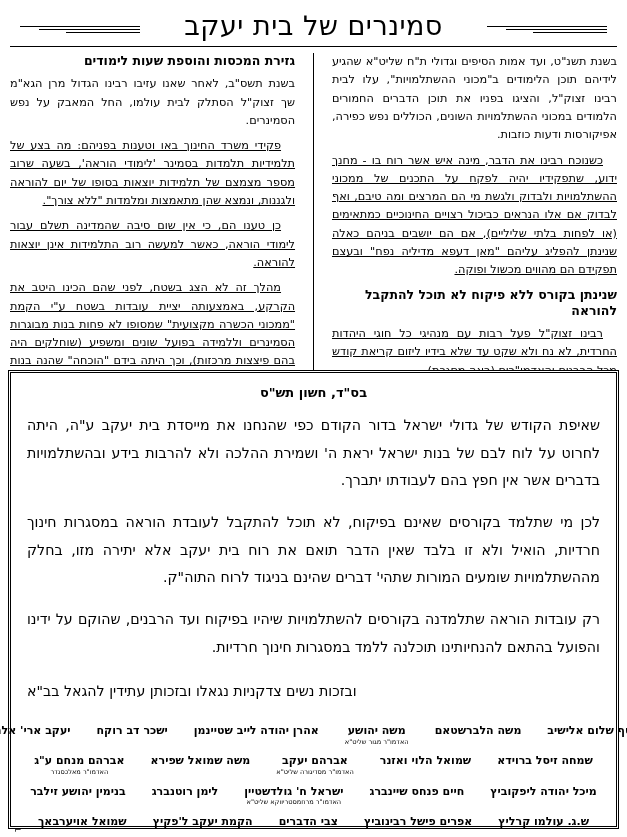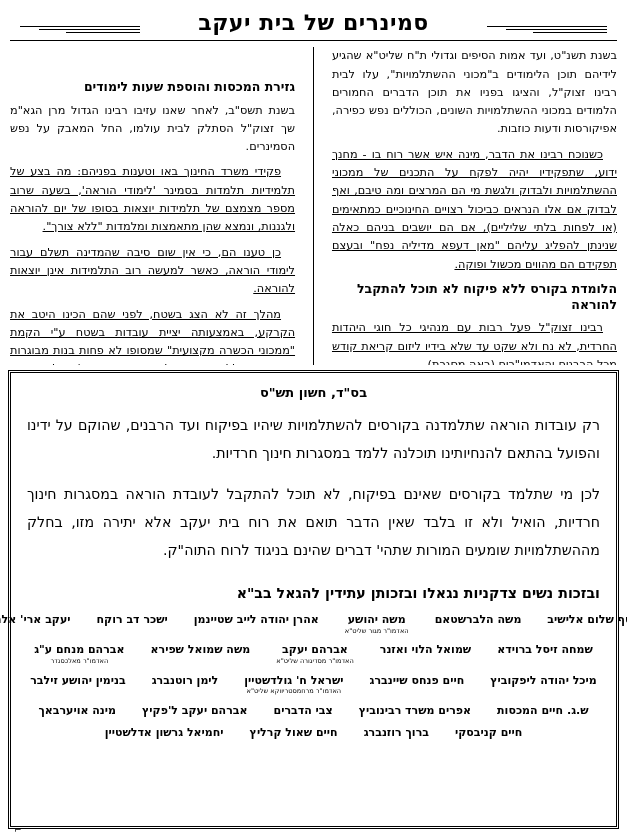--- a/index.html
+++ b/index.html
@@ -13,22 +13,22 @@
   }
   .page{position:relative;width:627px;height:837px;box-sizing:border-box;padding:6px 10px 0 10px;}
 
   
   .masthead{
     position:relative;
     text-align:center;
     padding:4px 0 2px 0;
   }
   .masthead .title{
-    font-size:22px;
-    font-weight:bold;
+    font-size:27px;
+    font-weight:normal;
     letter-spacing:0.5px;
     line-height:1.15;
     display:inline-block;
     padding:0 14px;
   }
   .wing{
     position:absolute;top:18px;width:120px;height:12px;
   }
   .wing.left{left:10px;}
   .wing.right{right:10px;}
@@ -47,21 +47,21 @@
 
   
   .columns{
     display:flex;
     flex-direction:row;
     gap:16px;
     height:318px;
     overflow:hidden;
   }
   .col{width:50%;box-sizing:border-box;}
-  .col.left{border-right:none;margin-top:32px;}
+  .col.left{border-right:none;}
   .divider{
     width:1px;background:#000;align-self:stretch;margin:0 2px;
   }
   h2.sub{
     font-size:12.5px;
     font-weight:bold;
     margin:0 0 6px 0;
     line-height:1.3;
   }
   p.body{
@@ -91,24 +91,23 @@
     margin:2px 0 12px 0;
   }
   .pcl{
     font-size:14.2px;
     line-height:1.95;
     margin:0 0 14px 0;
     text-align:justify;
     text-justify:inter-word;
   }
   .pcl.last{
-    text-align:right;
+    text-align:left;
     margin-top:16px;
-    margin-bottom:6px;
-    font-weight:bold;
+    margin-bottom:20px;
   }
 
   
   .sigs{margin-top:6px;}
   .sigrow{
     display:flex;
     flex-direction:row;
     justify-content:center;
     align-items:flex-start;
     gap:26px;
@@ -155,41 +154,42 @@
     </div>
     <div class="title">סמינרים של בית יעקב</div>
   </div>
   <hr class="rule">
 
   <div class="columns">
 
     <div class="col right">
       <p class="body">בשנת תשנ"ט, ועד אמות הסיפים וגדולי ת"ח שליט"א שהגיע לידיהם תוכן הלימודים ב"מכוני ההשתלמויות", עלו לבית רבינו זצוק"ל, והציגו בפניו את תוכן הדברים החמורים הלמודים במכוני ההשתלמויות השונים, הכוללים נפש כפירה, אפיקורסות ודעות כוזבות.</p>
       <p class="body indent">כשנוכח רבינו את הדבר, מינה איש אשר רוח בו - מחנך ידוע, שתפקידיו יהיה לפקח על התכנים של ממכוני ההשתלמויות ולבדוק ולגשת מי הם המרצים ומה טיבם, ואף לבדוק אם אלו הנראים כביכול רצויים החינוכיים כמתאימים (או לפחות בלתי שליליים), אם הם יושבים בניהם כאלה שנינתן להפליג עליהם "מאן דעפא מדיליה נפח" ובעצם תפקידם הם מהווים מכשול ופוקה.</p>
-      <h2 class="sub">הלומדת בקורס ללא פיקוח לא תוכל להתקבל להוראה</h2>
+      <h2 class="sub">שנינתן בקורס ללא פיקוח לא תוכל להתקבל להוראה</h2>
       <p class="body indent">רבינו זצוק"ל פעל רבות עם מנהיגי כל חוגי היהדות החרדית, לא נח ולא שקט עד שלא בידיו ליזום קריאת קודש מכל הרבנים והאדמו"רים (ראה מסגרת).</p>
     </div>
 
     <div class="divider"></div>
 
     <div class="col left">
       <h2 class="sub">גזירת המכסות והוספת שעות לימודים</h2>
       <p class="body">בשנת תשס"ב, לאחר שאנו עזיבו רבינו הגדול מרן הגא"מ שך זצוק"ל הסתלק לבית עולמו, החל המאבק על נפש הסמינרים.</p>
       <p class="body indent">פקידי משרד החינוך באו וטענות בפניהם: מה בצע של תלמידיות תלמדות בסמינר 'לימודי הוראה', בשעה שרוב מספר מצמצם של תלמידות יוצאות בסופו של יום להוראה ולגננות, ונמצא שהן מתאמצות ומלמדות "ללא צורך".</p>
       <p class="body indent">כן טענו הם, כי אין שום סיבה שהמדינה תשלם עבור לימודי הוראה, כאשר למעשה רוב התלמידות אינן יוצאות להוראה.</p>
       <p class="body indent">מהלך זה לא הצג בשטח, לפני שהם הכינו היטב את הקרקע, באמצעותה יציית עובדות בשטח ע"י הקמת "ממכוני הכשרה מקצועית" שמסופו לא פחות בנות מבוגרות הסמינרים וללמידה בפועל שונים ומשפיע (שוחלקים היה בהם פיצצות מרכזות), וכך היתה בידם "הוכחה" שהנה בנות ישראל החרדיות יוכלות אף הן לצאת למרחב, ואין הן חושבות לאזהרת "כל כבודה בת מלך פנימה" כפי שהיו בנות אמונות על כך, והיה אבני יסוד בעצם ישנם.</p>
 
     </div>
   </div>
 
   <div class="frame">
     <div class="bsd">בס"ד, חשון תש"ס</div>
 
+    <p class="pcl">שאיפת הקודש של גדולי ישראל בדור הקודם כפי שהנחנו את מייסדת בית יעקב ע"ה, היתה לחרוט על לוח לבם של בנות ישראל יראת ה' ושמירת ההלכה ולא להרבות בידע ובהשתלמויות בדברים אשר אין חפץ בהם לעבודתו יתברך.</p>
+    <p class="pcl">לכן מי שתלמד בקורסים שאינם בפיקוח, לא תוכל להתקבל לעובדת הוראה במסגרות חינוך חרדיות, הואיל ולא זו בלבד שאין הדבר תואם את רוח בית יעקב אלא יתירה מזו, בחלק מההשתלמויות שומעים המורות שתהי' דברים שהינם בניגוד לרוח התוה"ק.</p>
     <p class="pcl">רק עובדות הוראה שתלמדנה בקורסים להשתלמויות שיהיו בפיקוח ועד הרבנים, שהוקם על ידינו והפועל בהתאם להנחיותינו תוכלנה ללמד במסגרות חינוך חרדיות.</p>
-    <p class="pcl">לכן מי שתלמד בקורסים שאינם בפיקוח, לא תוכל להתקבל לעובדת הוראה במסגרות חינוך חרדיות, הואיל ולא זו בלבד שאין הדבר תואם את רוח בית יעקב אלא יתירה מזו, בחלק מההשתלמויות שומעים המורות שתהי' דברים שהינם בניגוד לרוח התוה"ק.</p>
     <p class="pcl last">ובזכות נשים צדקניות נגאלו ובזכותן עתידין להגאל בב"א</p>
 
     <div class="sigs">
 
       <div class="sigrow">
         <span class="sig">
             <span class="nm">יוסף שלום אלישיב</span>
             <span class="ttl"></span>
           </span>
         <span class="sig">
@@ -255,37 +255,37 @@
             <span class="ttl"></span>
           </span>
         <span class="sig">
             <span class="nm">בנימין יהושע זילבר</span>
             <span class="ttl"></span>
           </span>
       </div>
 
       <div class="sigrow">
         <span class="sig">
-            <span class="nm">ש.ג. חיים המכסות</span>
-            <span class="ttl"></span>
-          </span>
-        <span class="sig">
-            <span class="nm">אפרים משרד רבינוביץ</span>
+            <span class="nm">ש.ג. עולמו קרליץ</span>
+            <span class="ttl"></span>
+          </span>
+        <span class="sig">
+            <span class="nm">אפרים פישל רבינוביץ</span>
             <span class="ttl"></span>
           </span>
         <span class="sig">
             <span class="nm">צבי הדברים</span>
             <span class="ttl"></span>
           </span>
         <span class="sig">
-            <span class="nm">אברהם יעקב ל'פקיץ</span>
-            <span class="ttl"></span>
-          </span>
-        <span class="sig">
-            <span class="nm">מינה אויערבאך</span>
+            <span class="nm">הקמת יעקב ל'פקיץ</span>
+            <span class="ttl"></span>
+          </span>
+        <span class="sig">
+            <span class="nm">שמואל אויערבאך</span>
             <span class="ttl"></span>
           </span>
       </div>
 
       <div class="sigrow">
         <span class="sig">
             <span class="nm">חיים קניבסקי</span>
             <span class="ttl"></span>
           </span>
         <span class="sig">

